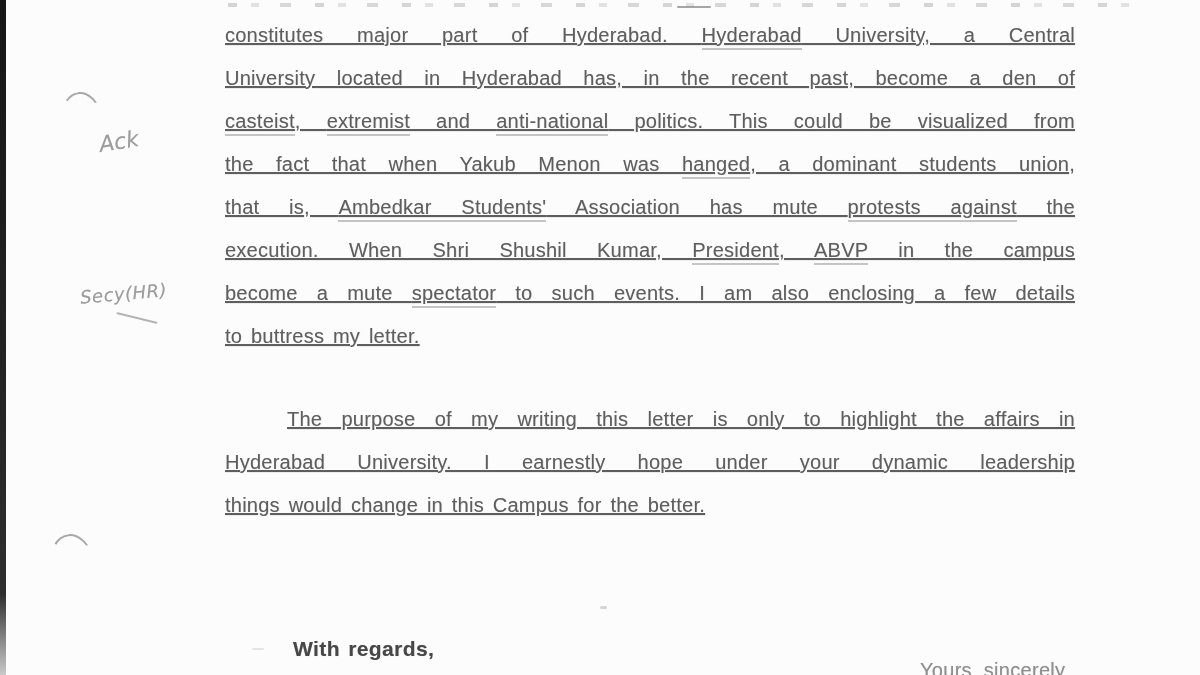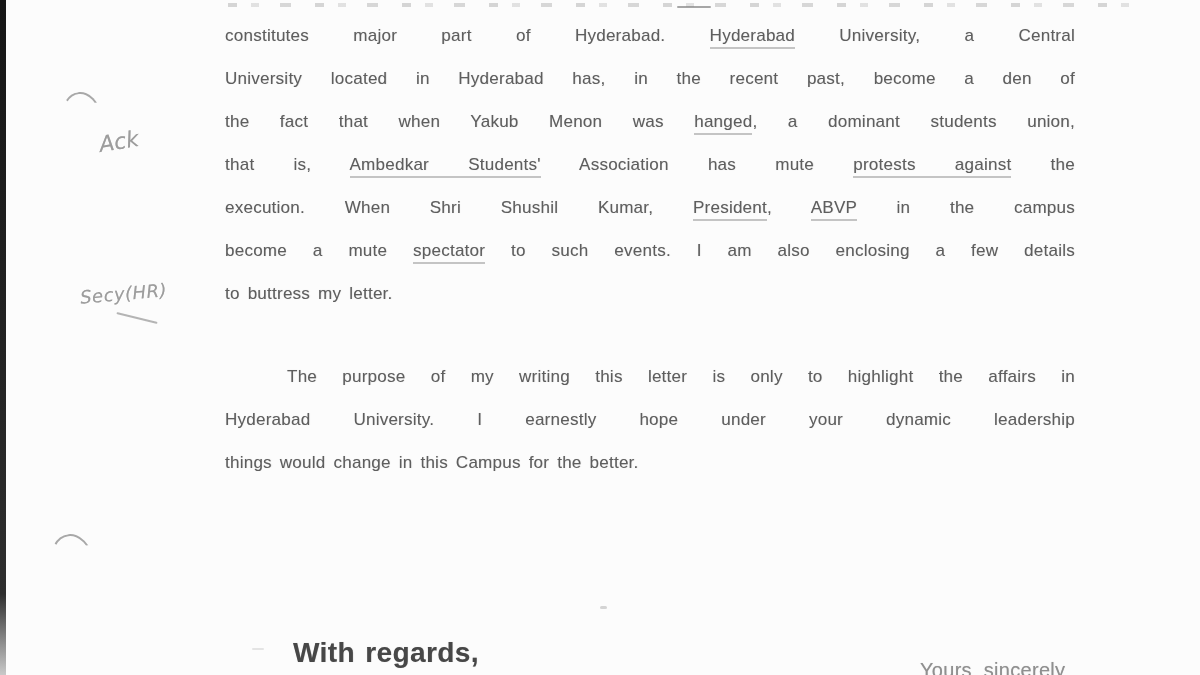--- a/index.html
+++ b/index.html
@@ -27,22 +27,23 @@
   }
   .cutoff-underline{
     position:absolute;left:677px;top:6px;width:34px;height:2px;
     background:rgba(130,130,130,.7);border-radius:1px;
   }
 
   
   .letter-body{
     position:absolute;left:225px;top:14px;width:850px;
     color:var(--text,#5e5e5e);
-    font-size:17px;letter-spacing:.25px;word-spacing:3px;
+    font-size:20px;letter-spacing:.25px;word-spacing:3px;
     text-shadow:.3px .3px .7px rgba(100,100,100,.35);
+    text-decoration:underline;
   }
   .para{margin:0;}
   .para + .para{margin-top:40px;}
   .line{
     height:43px;line-height:43px;white-space:normal;
     text-align:justify;text-align-last:justify;
   }
   .line.no-j{text-align-last:left;}
   .para.indent .line:first-child{text-indent:62px;}
   .u{
@@ -66,21 +67,21 @@
     position:absolute;border:2px solid rgba(140,140,140,.75);
     border-color:rgba(140,140,140,.75) transparent transparent transparent;
     border-radius:50% 50% 0 0 / 100% 100% 0 0;
   }
   .arc-top{left:60px;top:92px;width:36px;height:22px;transform:rotate(-6deg);}
   .arc-bottom{left:48px;top:534px;width:40px;height:26px;transform:rotate(-8deg);}
 
   
   .closing{
     position:absolute;left:293px;top:637px;
-    font-size:28px;font-weight:bold;color:var(--closing,#474747);
+    font-size:21px;font-weight:bold;color:var(--closing,#474747);
     letter-spacing:.4px;word-spacing:2px;
     text-shadow:.3px .3px .7px rgba(70,70,70,.4);
   }
   .sig{
     position:absolute;left:920px;top:659px;
     font-size:20px;color:#8f8f8f;word-spacing:6px;letter-spacing:.3px;
     text-shadow:0 0 .8px rgba(150,150,150,.6);
   }
 
   .speck{position:absolute;background:rgba(120,120,120,.3);border-radius:2px;}
@@ -100,20 +101,21 @@
   <span class="arc arc-top"></span>
   <div class="hw hw-ack">Ack</div>
   <div class="hw hw-secy">Secy(HR)</div>
   <div class="secy-underline"></div>
   <span class="arc arc-bottom"></span>
 
   <div class="letter-body">
       <div class="para">
         <div class="line"><span>constitutes major part of Hyderabad.  </span><span class="u">Hyderabad</span><span> University, a Central</span></div>
         <div class="line"><span>University located in Hyderabad has, in the recent past, become a den of</span></div>
+        <div class="line"><span class="u">casteist</span><span>, </span><span class="u">extremist</span><span> and </span><span class="u">anti-national</span><span> politics.  This could be visualized from</span></div>
         <div class="line"><span>the fact that when Yakub Menon was </span><span class="u">hanged</span><span>, a dominant students union,</span></div>
         <div class="line"><span>that is, </span><span class="u">Ambedkar Students'</span><span> Association has mute </span><span class="u">protests against</span><span> the</span></div>
         <div class="line"><span>execution.  When Shri Shushil Kumar, </span><span class="u">President</span><span>, </span><span class="u">ABVP</span><span> in the campus</span></div>
         <div class="line"><span>become a mute </span><span class="u">spectator</span><span> to such events.   I am also enclosing a few details</span></div>
         <div class="line no-j"><span>to buttress my letter.</span></div>
       </div>
       <div class="para indent">
         <div class="line"><span>The purpose of my writing this letter is only to highlight the affairs in</span></div>
         <div class="line"><span>Hyderabad University.  I earnestly hope under your dynamic leadership</span></div>
         <div class="line no-j"><span>things would change in this Campus for the better.</span></div>

